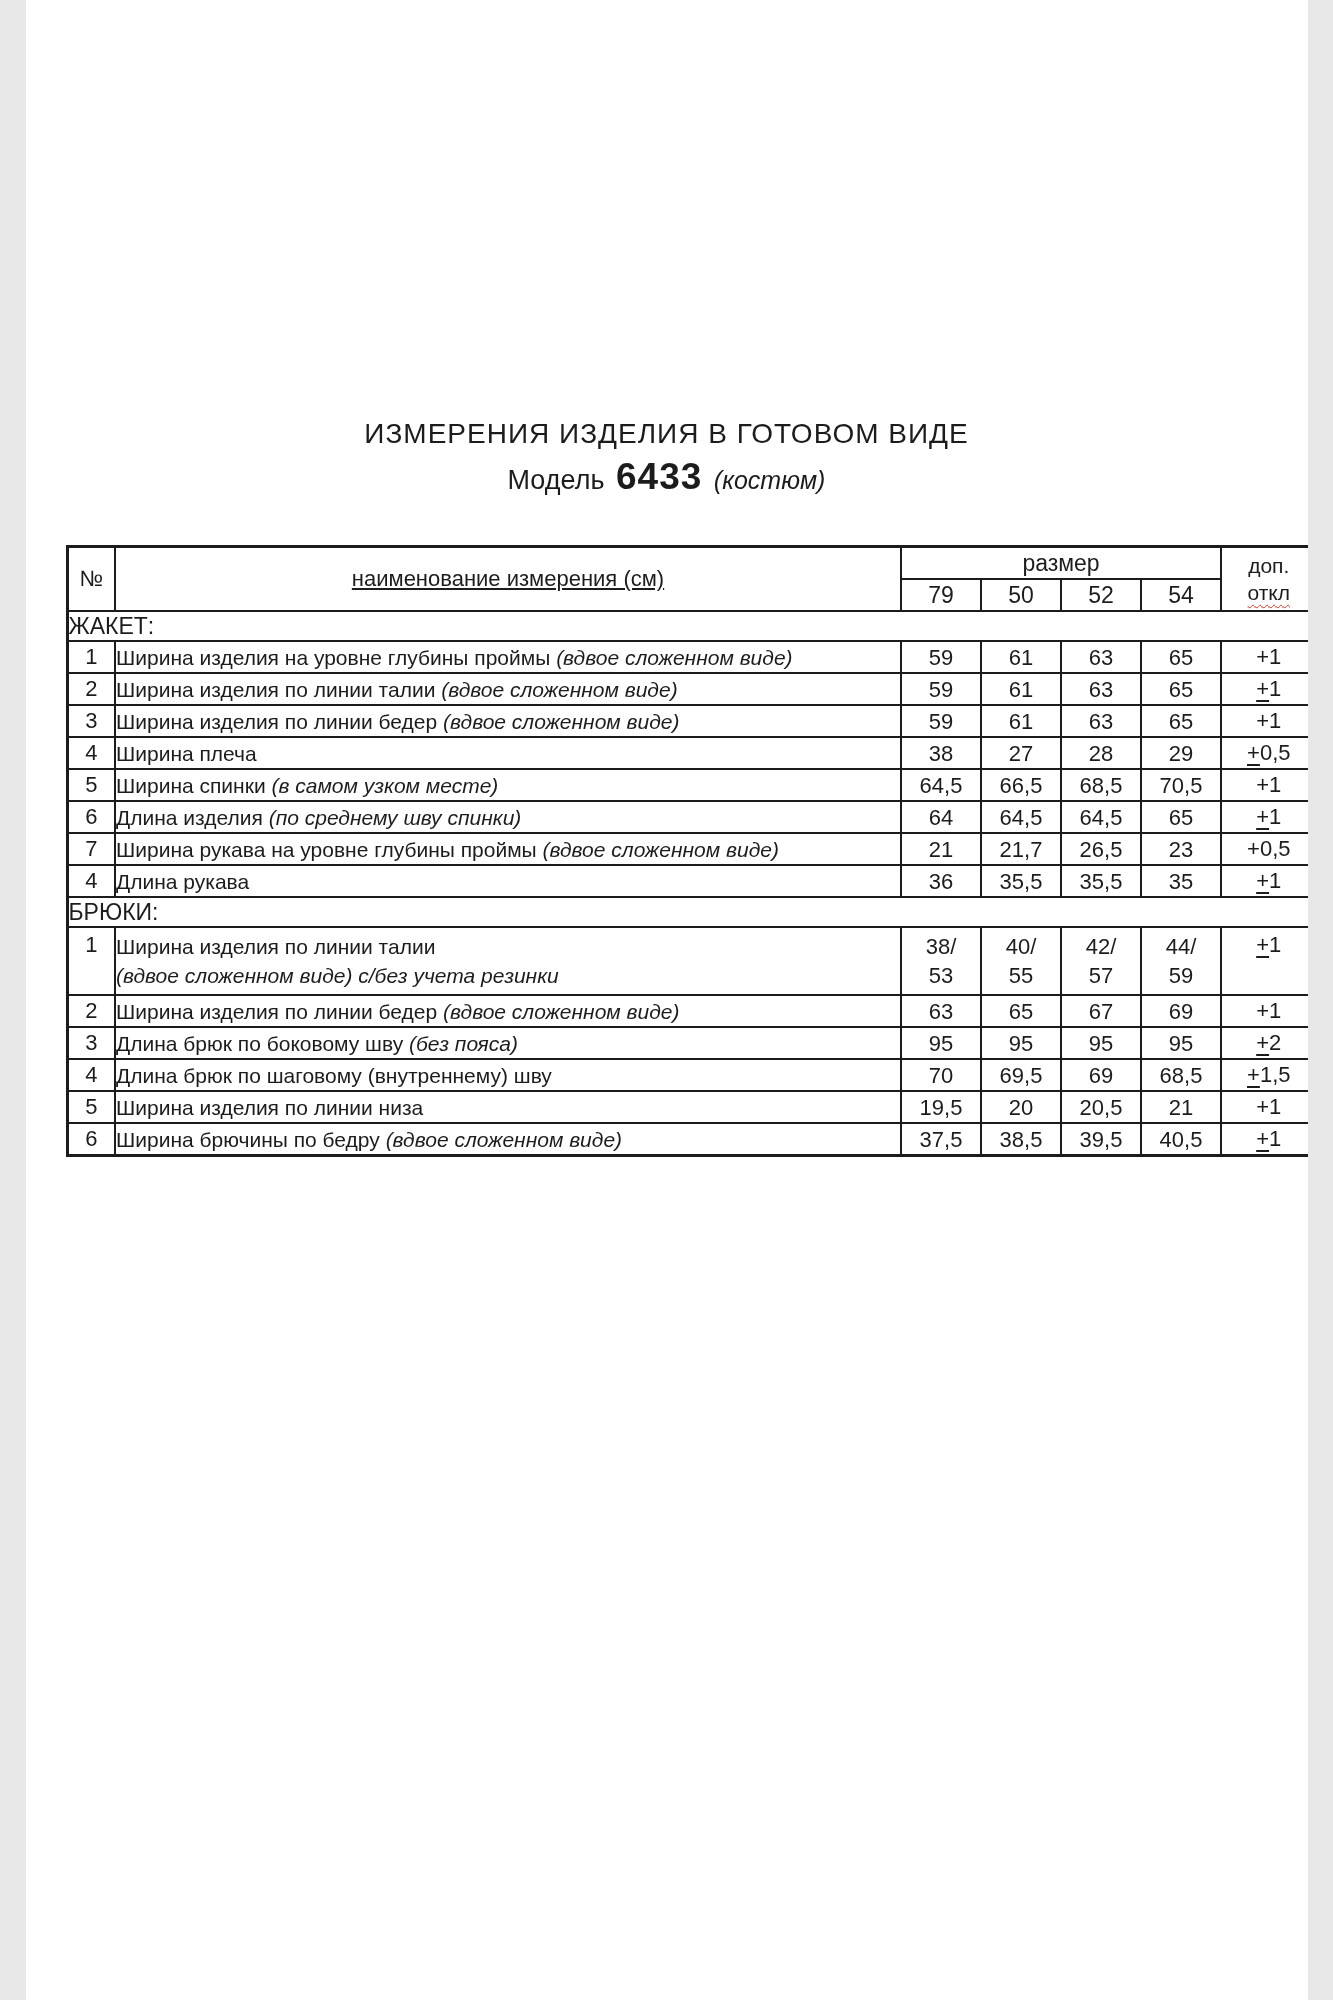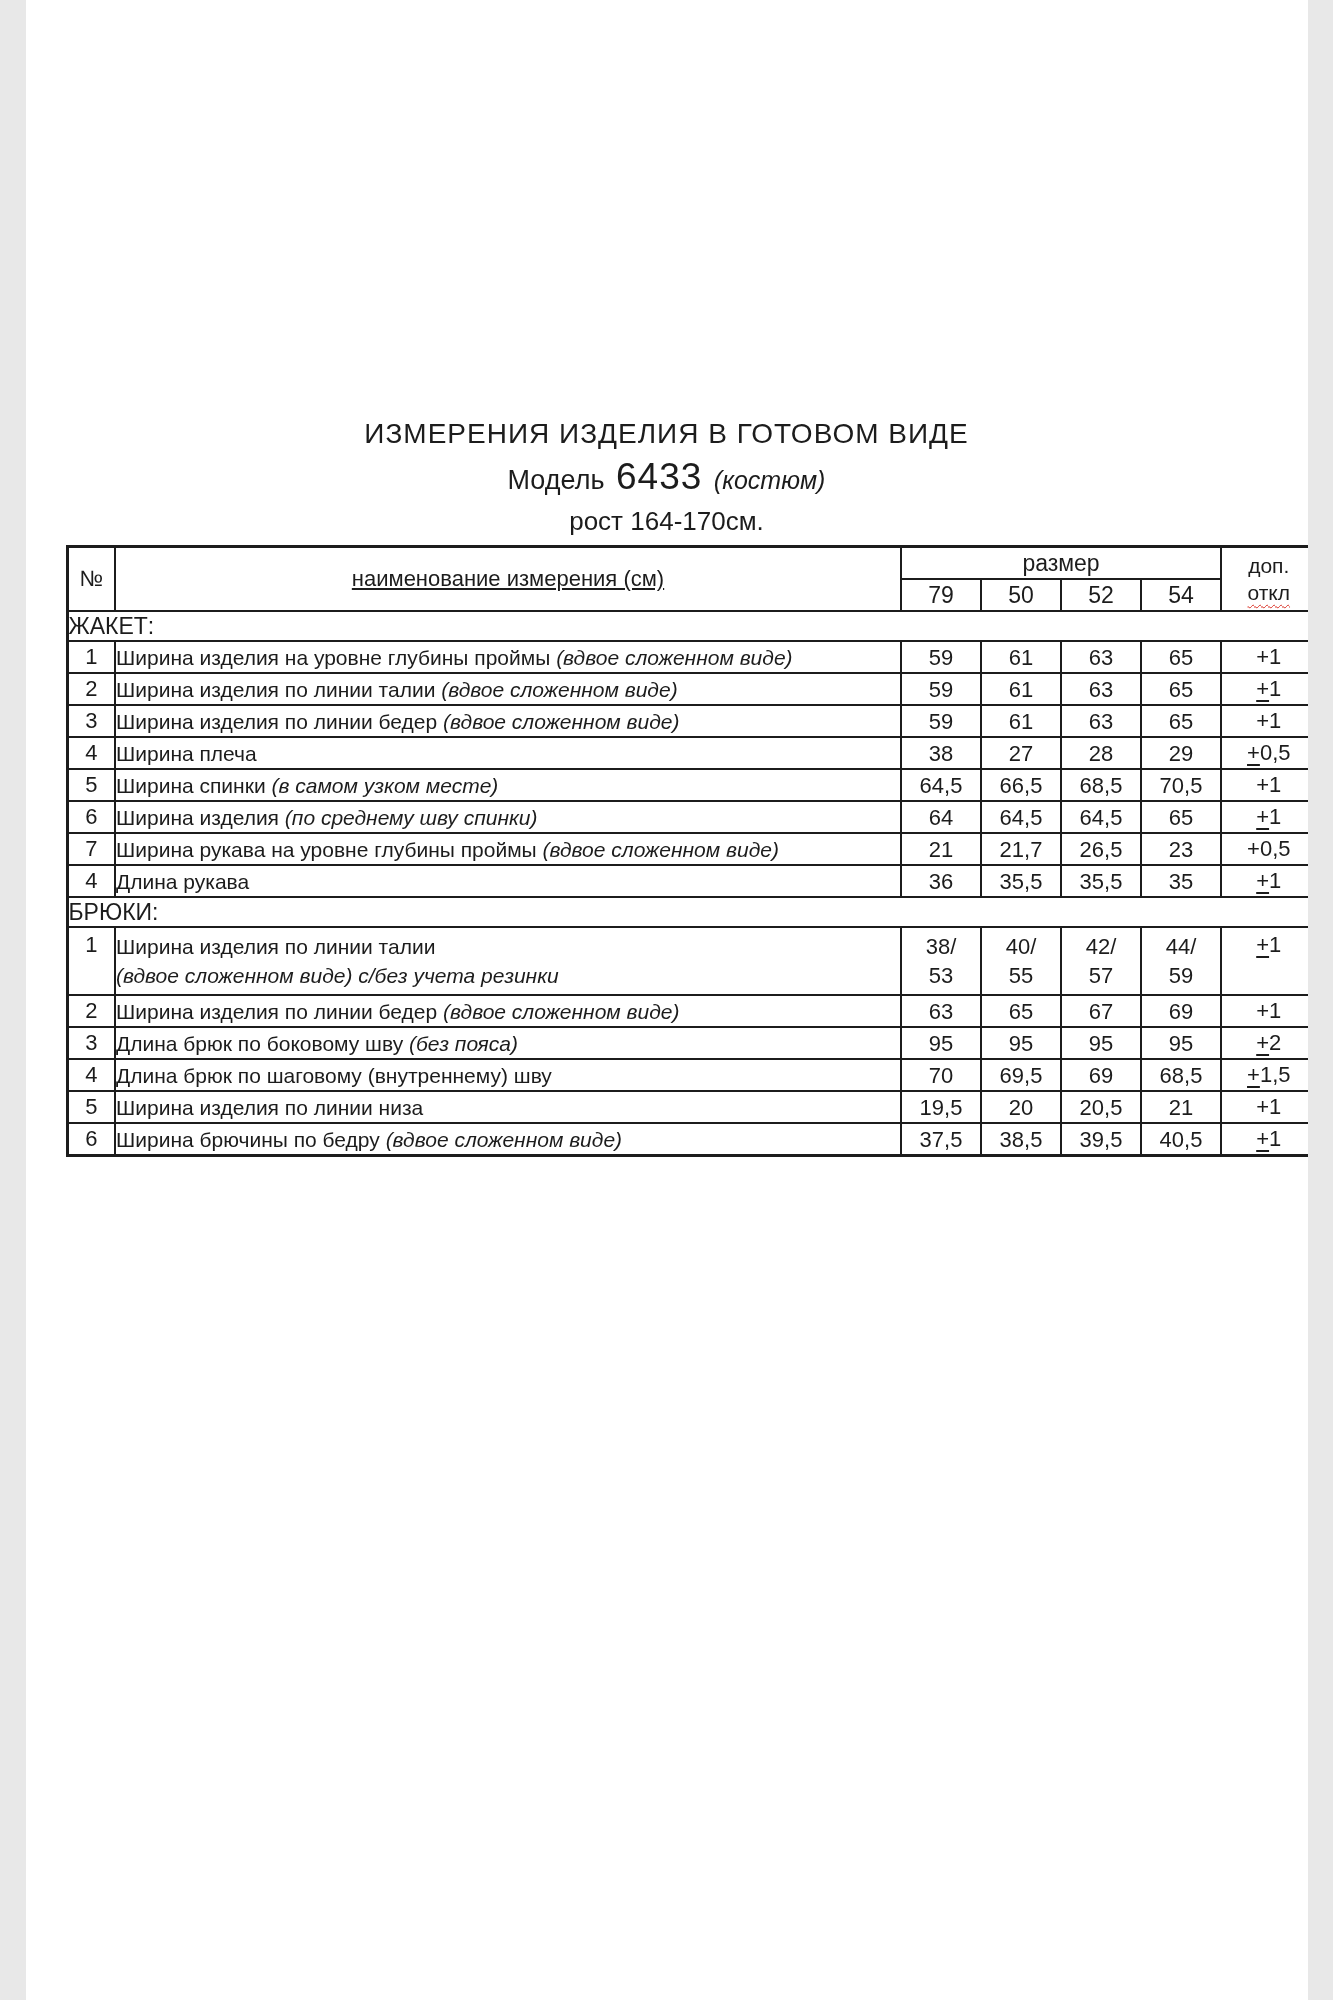--- a/index.html
+++ b/index.html
@@ -12,21 +12,21 @@
     overflow:hidden;
     margin:0 auto;
   }
   .title-block{
     position:absolute;
     top:414px;left:0;width:100%;
     text-align:center;
   }
   .title-line1{font-size:28px;line-height:40px;letter-spacing:1px;}
   .title-line2{font-size:27px;line-height:46px;}
-  .model-number{font-weight:normal;font-size:37px;letter-spacing:1px;padding:0 4px;margin-top:7px;}
+  .model-number{font-weight:bold;font-size:37px;letter-spacing:1px;padding:0 4px;margin-top:7px;}
   .model-note{font-style:italic;font-size:25px;}
   .title-line3{font-size:26px;line-height:36px;}
 
   table.meas{
     position:absolute;
     top:545px;left:40px;
     width:1250px;
     border-collapse:collapse;
     table-layout:fixed;
     border:3px solid #1c1c1c;
@@ -75,21 +75,20 @@
 
 <div class="page">
 
   <div class="title-block">
     <div class="title-line1">ИЗМЕРЕНИЯ ИЗДЕЛИЯ В ГОТОВОМ ВИДЕ</div>
     <div class="title-line2">
       <span>Модель</span>
       <span class="model-number">6433</span>
       <span class="model-note">(костюм)</span>
     </div>
-    <div class="title-line3">рост 164-170см.</div>
   </div>
 
   <table class="meas">
     <colgroup>
       <col style="width:48px">
       <col style="width:786px">
       <col style="width:80px">
       <col style="width:80px">
       <col style="width:80px">
       <col style="width:80px">
@@ -207,21 +206,21 @@
             <div class="name-line">68,5</div>
           </td>
           <td class="cell-val">
             <div class="name-line">70,5</div>
           </td>
           <td class="cell-tol">+1</td>
         </tr>
         <tr>
           <td class="cell-no">6</td>
           <td class="cell-name">
-            <div class="name-line"><span>Ширина изделия </span><i>(по среднему шву спинки)</i></div>
+            <div class="name-line"><span>Длина изделия </span><i>(по среднему шву спинки)</i></div>
           </td>
           <td class="cell-val">
             <div class="name-line">64</div>
           </td>
           <td class="cell-val">
             <div class="name-line">64,5</div>
           </td>
           <td class="cell-val">
             <div class="name-line">64,5</div>
           </td>

